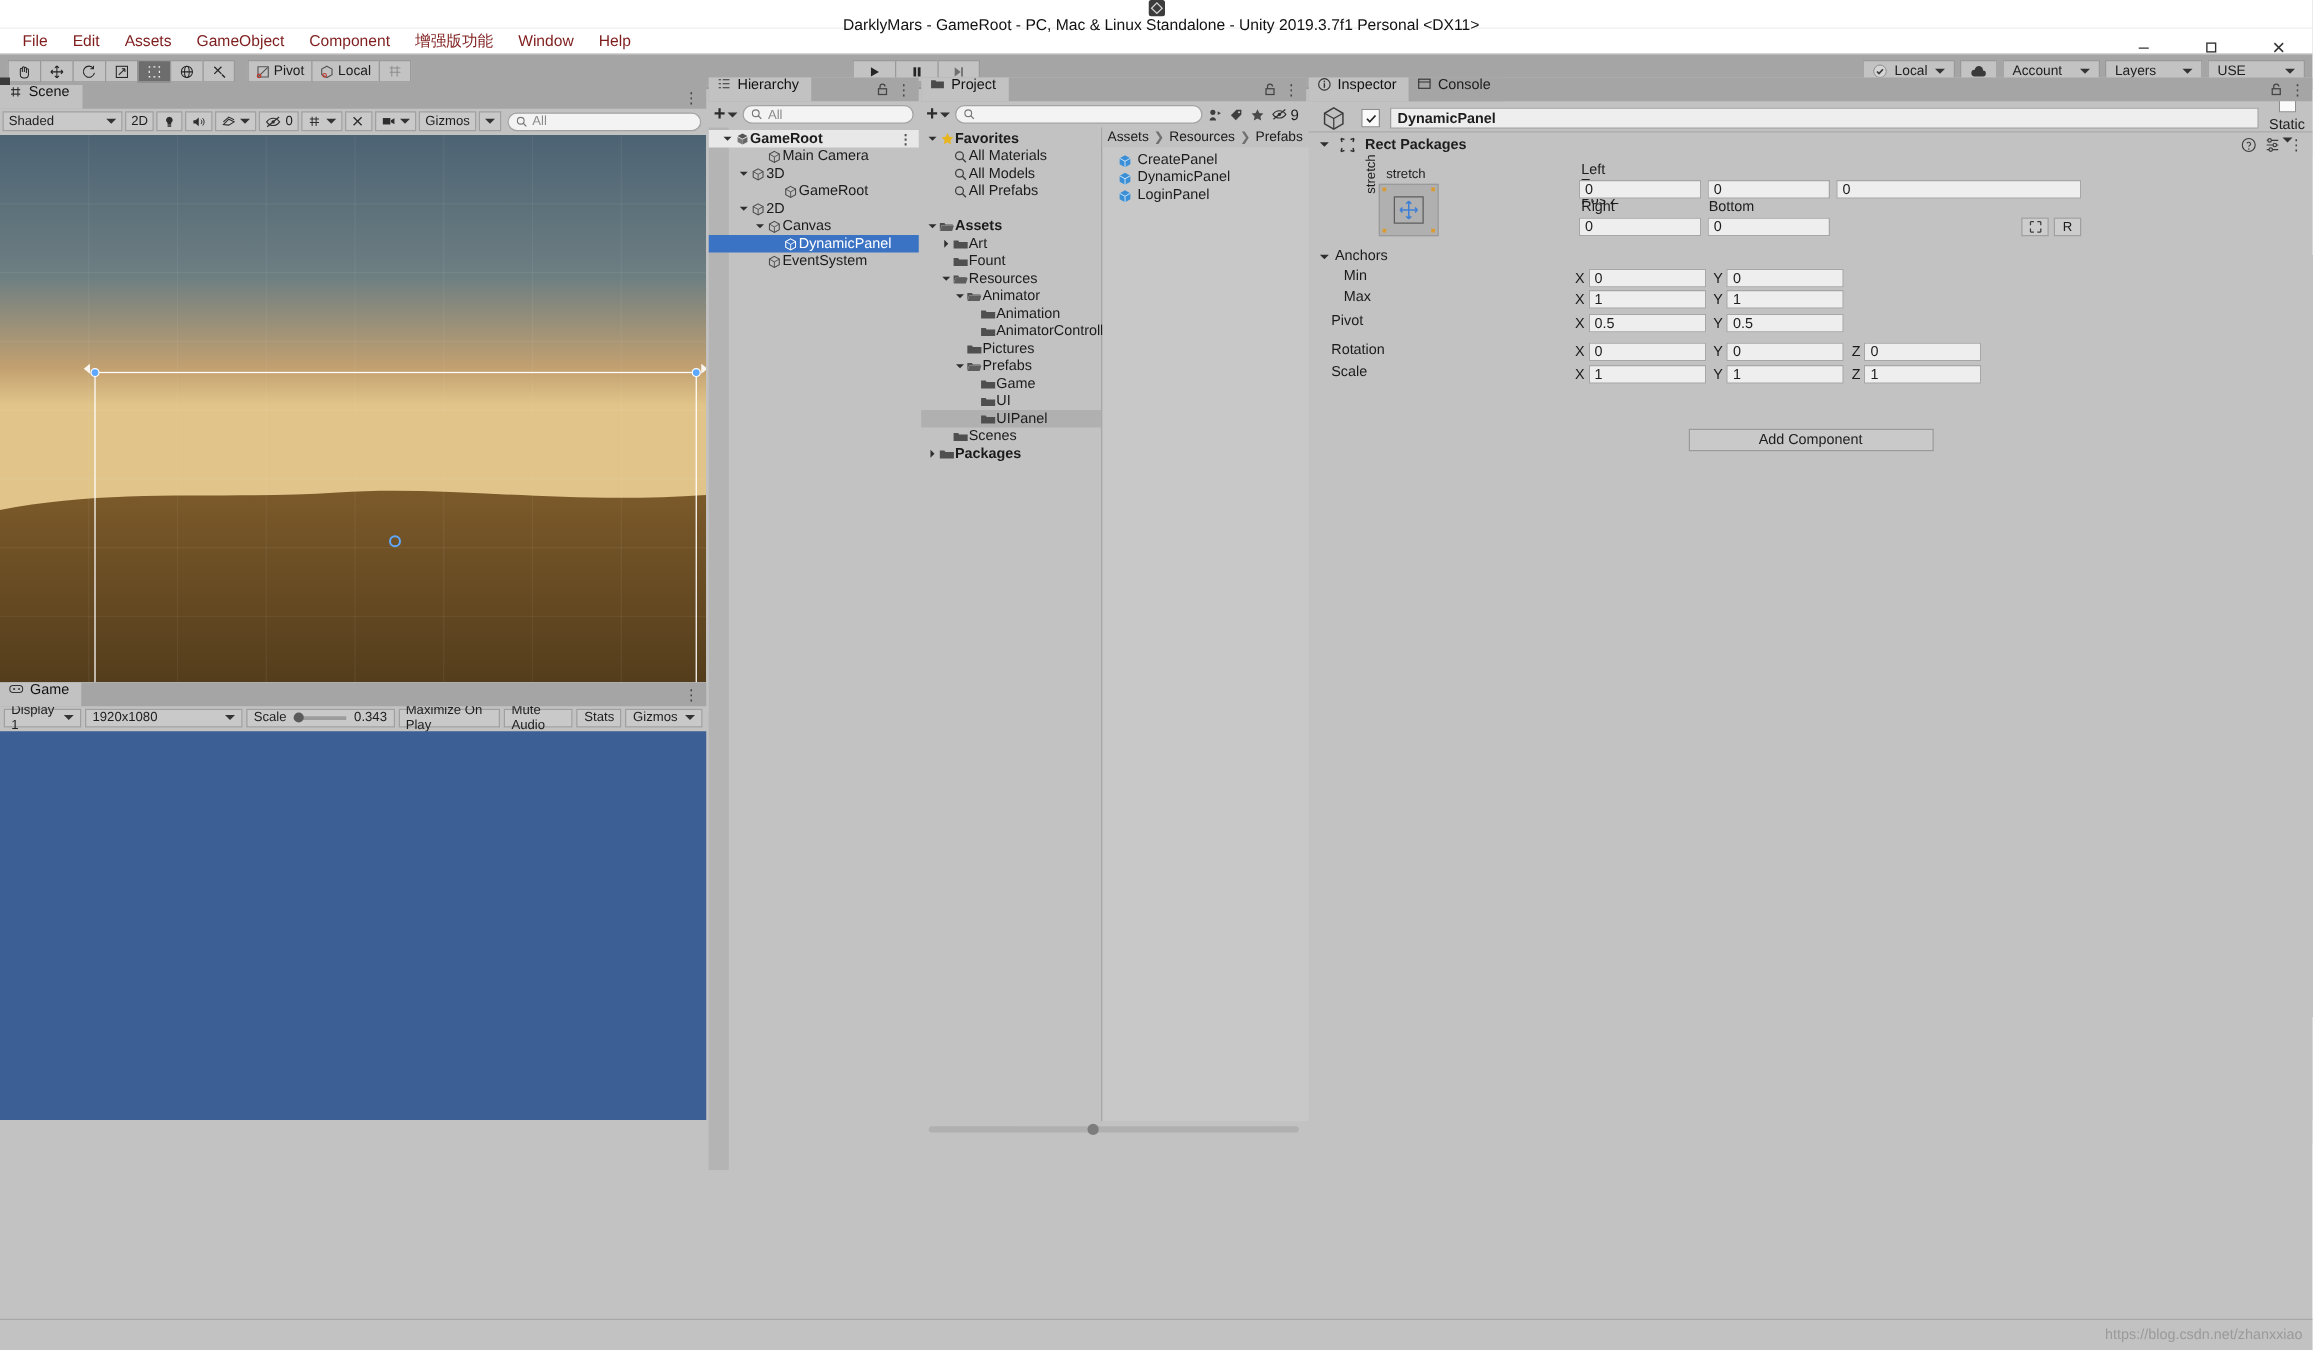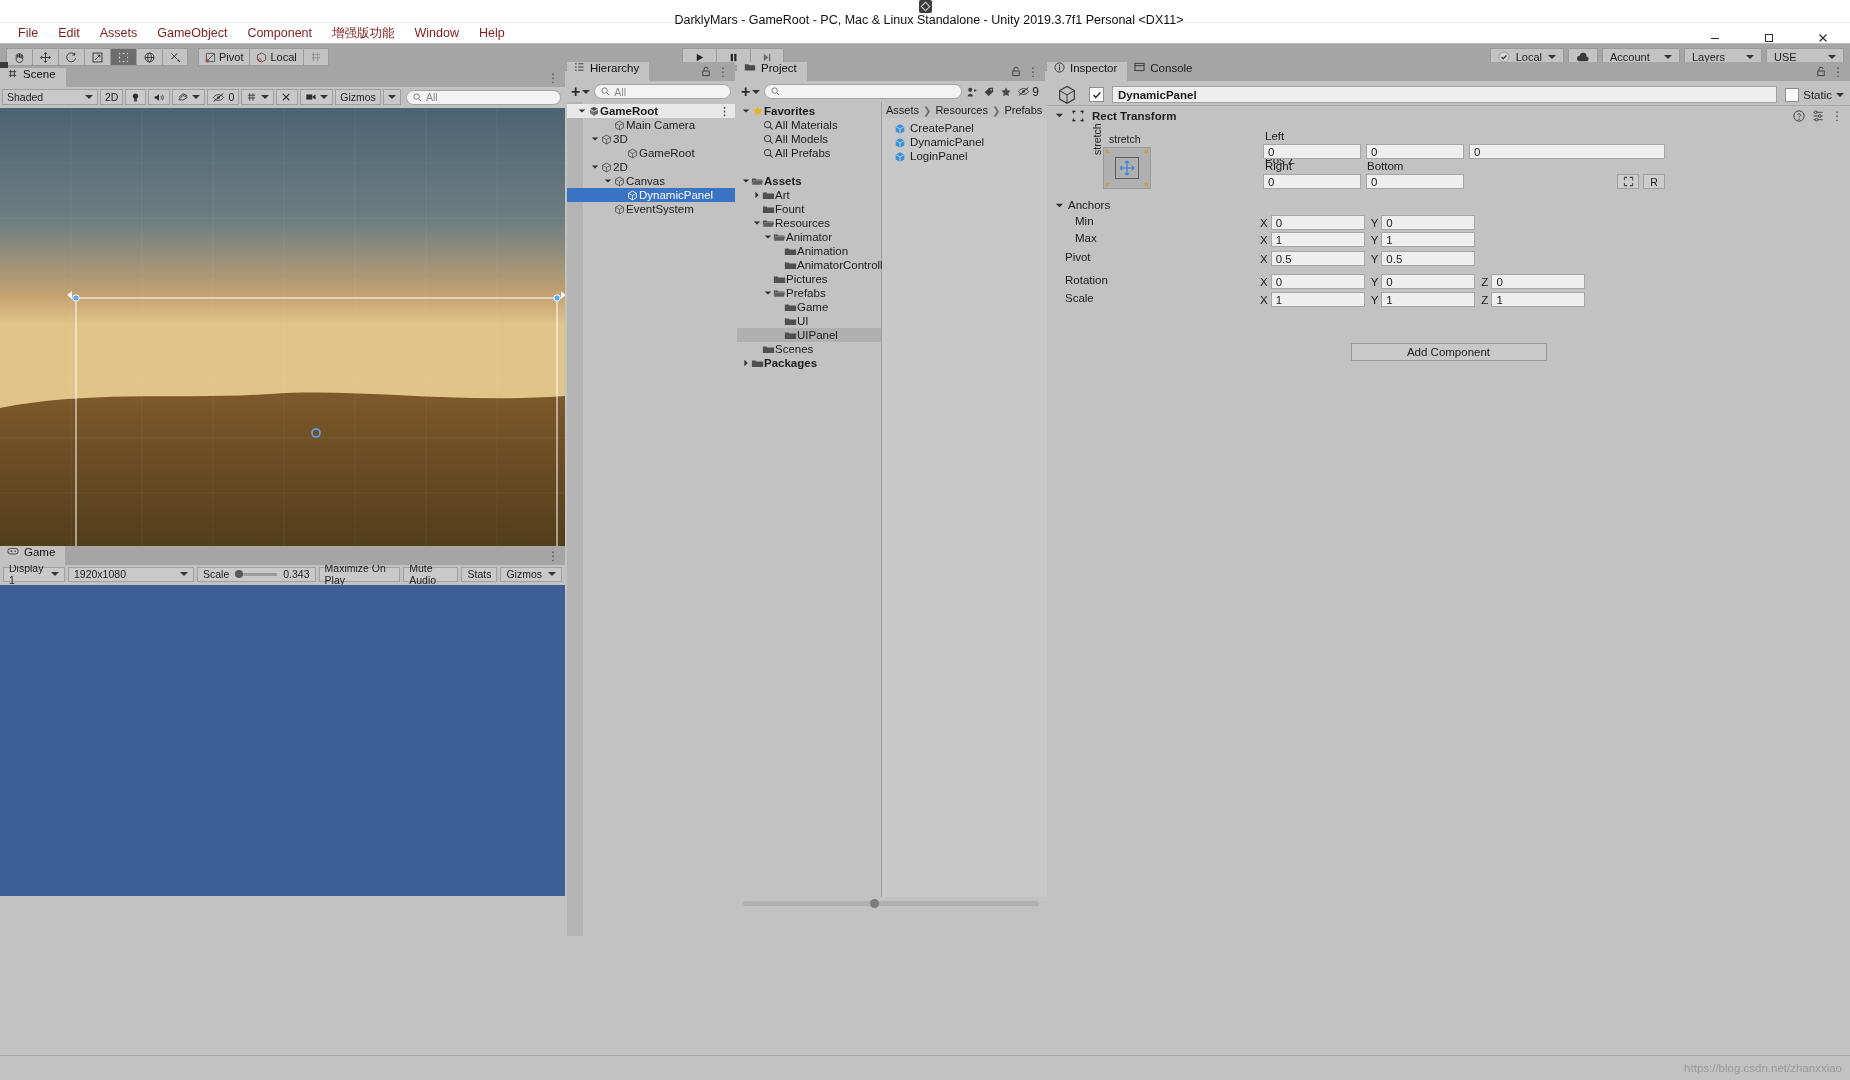--- a/index.html
+++ b/index.html
@@ -82,21 +82,21 @@
   .hscroll .track{width:96%;height:5px;background:#b0b0b0;border-radius:3px;position:relative;}
   .hscroll .thumb{position:absolute;left:43%;top:-2px;width:9px;height:9px;border-radius:50%;background:#7d7d7d;}
 
   
   #insp{left:1047px;top:62px;width:803px;height:834px;}
   .insp-body{background:#c2c2c2;height:100%;padding:0;box-sizing:border-box;}
   .namerow{height:24px;display:flex;align-items:center;gap:8px;padding:3px 6px 0 6px;box-sizing:border-box;}
   .goicon{width:28px;height:26px;display:flex;align-items:center;justify-content:center;flex:none;}
   .chk{width:13px;height:13px;background:#fafafa;border:1px solid #8e8e8e;display:flex;align-items:center;justify-content:center;flex:none;}
   .namefield{flex:1;height:17px;background:#eee;border:1px solid #a0a0a0;display:flex;align-items:center;padding:0 5px;font-weight:bold;font-size:11.5px;box-sizing:border-box;}
-  .statictog{display:flex;align-items:center;gap:4px;font-size:11.5px;white-space:nowrap;}
+  .statictog{display:flex;align-items:center;gap:4px;font-size:11.5px;white-space:nowrap;flex-direction:column;}
   .tagrow{height:22px;display:flex;align-items:center;gap:6px;padding:0 6px 0 36px;box-sizing:border-box;font-size:11.5px;}
   .dropdown{height:17px;background:#cdcdcd;border:1px solid #a0a0a0;display:flex;align-items:center;justify-content:space-between;padding:0 5px;font-size:11.5px;box-sizing:border-box;}
   .comp-hdr{height:20px;background:#c2c2c2;display:flex;align-items:center;gap:7px;padding-left:8px;border-top:1px solid #aaa;font-weight:bold;font-size:11.5px;box-sizing:border-box;}
   .comp-hdr .hdr-right{margin-left:auto;display:flex;align-items:center;gap:7px;padding-right:7px;font-weight:normal;color:#444;}
   .rt-grid{position:relative;padding:4px 0 6px 0;}
   .anchor-box{position:absolute;left:56px;top:22px;width:48px;height:42px;background:#b0b0b0;border:1px solid #9a9a9a;box-sizing:border-box;}
   .anchor-inner{position:absolute;left:11px;top:9px;width:24px;height:22px;border:1px solid #5d5d5d;box-sizing:border-box;}
   .adot{position:absolute;width:3px;height:3px;background:#d99b32;}
   .lbl-stretch-top{position:absolute;left:62px;top:8px;font-size:10.5px;}
   .lbl-stretch-left{position:absolute;left:44px;top:30px;font-size:10.5px;transform:rotate(-90deg);transform-origin:left top;}
@@ -926,21 +926,21 @@
       </div>
 
 
       <div class="comp-hdr">
         <svg width="9" height="9" viewBox="0 0 10 10">
             <path d="M1 3l4 4 4-4z" fill="#2e2e2e"></path>
           </svg>
         <svg width="14" height="14" viewBox="0 0 16 16">
             <path d="M2 2l3.2 1M2 2l1 3.2M14 2l-3.2 1M14 2l-1 3.2M2 14l3.2-1M2 14l1-3.2M14 14l-3.2-1M14 14l-1-3.2" stroke="#2e2e2e" stroke-width="1.3" fill="none"></path>
           </svg>
-        <span>Rect Transform</span>
+        <span>Rect Packages</span>
         <div class="hdr-right">
           <svg width="12" height="12" viewBox="0 0 13 13">
               <circle cx="6.5" cy="6.5" r="5.6" fill="none" stroke="#3c3c3c" stroke-width="1"></circle>
               <path d="M4.9 5a1.7 1.7 0 0 1 3.2.7c0 1.1-1.6 1.2-1.6 2.3" fill="none" stroke="#3c3c3c" stroke-width="1"></path>
               <circle cx="6.5" cy="10" r=".7" fill="#3c3c3c"></circle>
             </svg>
           <svg width="12" height="12" viewBox="0 0 13 13">
               <path d="M1.5 2.5h10M1.5 6.5h10M1.5 10.5h10" stroke="#3c3c3c" stroke-width="1"></path>
               <circle cx="4" cy="2.5" r="1.5" fill="#c2c2c2" stroke="#3c3c3c" stroke-width="1"></circle>
               <circle cx="8.5" cy="6.5" r="1.5" fill="#c2c2c2" stroke="#3c3c3c" stroke-width="1"></circle>

